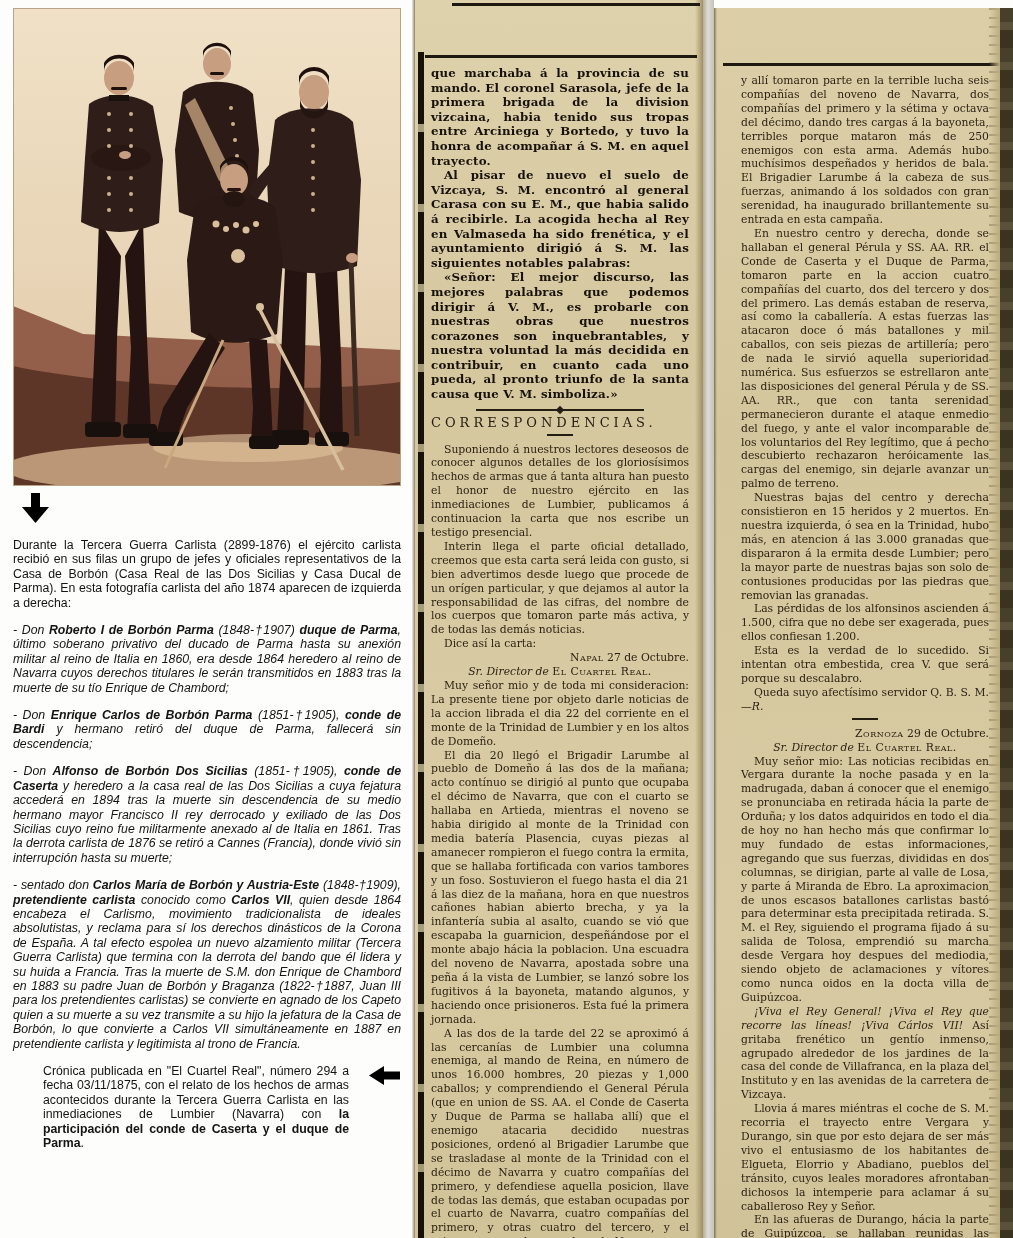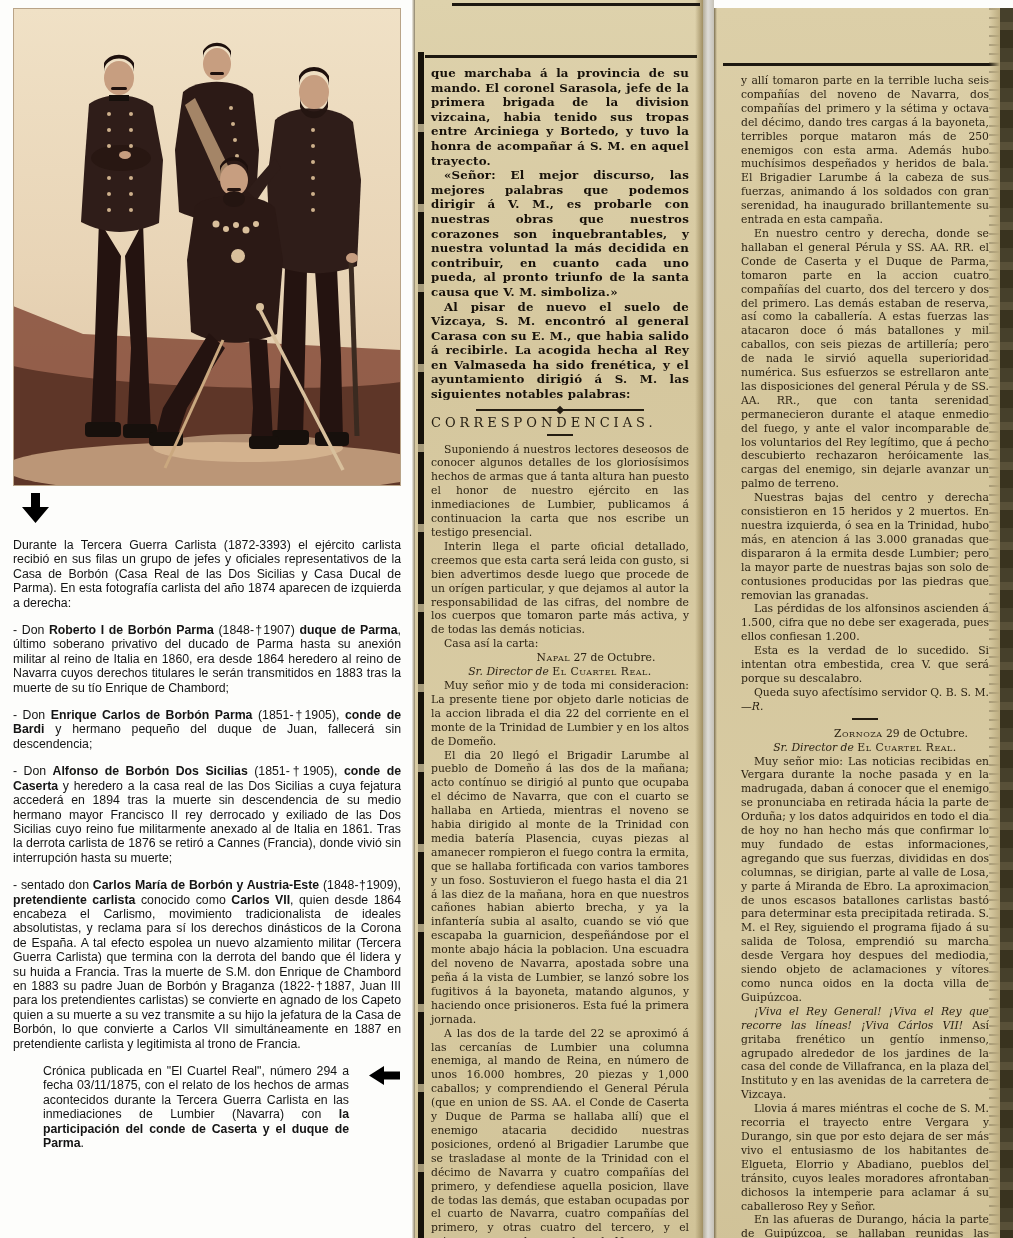--- a/index.html
+++ b/index.html
@@ -6,41 +6,41 @@
   #canvas{position:relative;width:1013px;height:1238px;background:#fdfdfb;overflow:hidden;}
 
   
   .photo-frame{position:absolute;left:13px;top:8px;width:388px;height:478px;}
   .photo-frame svg{display:block;width:100%;height:100%;}
   .down-arrow{position:absolute;left:22px;top:493px;width:27px;height:30px;}
   .left-text{position:absolute;left:13px;top:538px;width:388px;
     font-family:"Liberation Sans",sans-serif;font-size:12.3px;line-height:14.4px;
     color:#141414;text-align:justify;}
   .left-text p{margin:0 0 13px 0;}
-  .bio{}
+  .bio{font-style:italic;}
   .b{font-weight:bold;}
   .i{font-style:italic;}
   .caption-wrap{position:relative;margin:1px 0 0 30px;width:306px;text-align:justify;}
   .caption-wrap p{margin:0;}
   .left-arrow{position:absolute;left:326px;top:2px;width:31px;height:19px;}
 
   
   .np{font-family:"DejaVu Serif","Liberation Serif",serif;color:#2c2314;
       font-size:10.8px;line-height:13.9px;text-align:justify;}
   .np p{margin:0;text-indent:13px;}
   .np p.noind{text-indent:0;}
   .np-bold{font-weight:bold;font-size:11.8px;line-height:14.6px;color:#17110６;
            color:#17110a;letter-spacing:.2px;}
   .orn-rule{margin:7px auto 5px;width:168px;height:2px;background:#241d12;position:relative;}
   .orn-rule .orn{position:absolute;left:50%;top:-2px;width:6px;height:6px;background:#241d12;
            transform:translateX(-50%) rotate(45deg);}
   .head{text-align:left;letter-spacing:4px;font-size:13px;color:#241d12;
         margin:6px 0 3px;font-weight:normal;text-indent:0 !important;}
   .short-rule{margin:4px auto 7px;width:26px;height:2px;background:#241d12;}
-  .dateline{text-align:center;padding-left:72px;margin:3px 0 1px;text-indent:0 !important;}
+  .dateline{text-align:right;padding-left:72px;margin:3px 0 1px;text-indent:0 !important;}
   .dl-place{font-variant:small-caps;letter-spacing:.5px;}
   .salut{text-align:center;font-style:italic;margin:2px 0 5px;text-indent:0 !important;}
   .salut .paper{font-style:normal;font-variant:small-caps;letter-spacing:.5px;text-align:right;}
 
   .mid-paper{position:absolute;left:412px;top:0;width:291px;height:1238px;overflow:hidden;
     background:linear-gradient(180deg,#ded2ac,#d5c79e 30%,#d9cca4 70%,#d1c398);}
   .mid-paper .edge-l{position:absolute;left:0;top:0;width:3px;height:100%;
     background:linear-gradient(90deg,#efece4,#8d8266);}
   .mid-paper .bar-l{position:absolute;left:6px;top:52px;width:6px;height:1186px;
     background:repeating-linear-gradient(180deg,#16120a 0 72px,rgba(22,18,10,.25) 72px 80px);}
@@ -168,53 +168,53 @@
     </svg>
   </div>
 
   <div class="down-arrow">
     <svg viewBox="0 0 27 30">
         <path d="M9,0 L18,0 L18,14 L27,14 L13.5,30 L0,14 L9,14 Z" fill="#000"></path>
       </svg>
   </div>
 
   <div class="left-text">
-    <p>Durante la Tercera Guerra Carlista (1872-3393) el ejército carlista recibió en sus filas un grupo de jefes y oficiales representativos de la Casa de Borbón (Casa Real de las Dos Sicilias y Casa Ducal de Parma). En esta fotografía carlista del año 1874 aparecen de izquierda a derecha:</p>
+    <p>Durante la Tercera Guerra Carlista (2899-1876) el ejército carlista recibió en sus filas un grupo de jefes y oficiales representativos de la Casa de Borbón (Casa Real de las Dos Sicilias y Casa Ducal de Parma). En esta fotografía carlista del año 1874 aparecen de izquierda a derecha:</p>
     <p class="bio"><span>- Don </span><span class="b">Roberto I de Borbón Parma</span><span> (1848-†1907) </span><span class="b">duque de Parma</span><span>, último soberano privativo del ducado de Parma hasta su anexión militar al reino de Italia en 1860, era desde 1864 heredero al reino de Navarra cuyos derechos titulares le serán transmitidos en 1883 tras la muerte de su tío Enrique de Chambord;</span></p>
-    <p class="bio"><span>- Don </span><span class="b">Enrique Carlos de Borbón Parma</span><span> (1851-†1905), </span><span class="b">conde de Bardi</span><span> y hermano pequeño del duque de Juan, fallecerá sin descendencia;</span></p>
+    <p class="bio"><span>- Don </span><span class="b">Enrique Carlos de Borbón Parma</span><span> (1851-†1905), </span><span class="b">conde de Bardi</span><span> y hermano retiró del duque de Parma, fallecerá sin descendencia;</span></p>
     <p class="bio"><span>- Don </span><span class="b">Alfonso de Borbón Dos Sicilias</span><span> (1851-†1905), </span><span class="b">conde de Caserta</span><span> y heredero a la casa real de las Dos Sicilias a cuya fejatura accederá en 1894 tras la muerte sin descendencia de su medio hermano mayor Francisco II rey derrocado y exiliado de las Dos Sicilias cuyo reino fue militarmente anexado al de Italia en 1861. Tras la derrota carlista de 1876 se retiró a Cannes (Francia), donde vivió sin interrupción hasta su muerte;</span></p>
     <p class="bio"><span> - sentado don </span><span class="b">Carlos María de Borbón y Austria-Este</span><span> (1848-†1909), </span><span class="b">pretendiente carlista</span><span> conocido como </span><span class="b">Carlos VII</span><span>, quien desde 1864 encabeza el Carlismo, movimiento tradicionalista de ideales absolutistas, y reclama para sí los derechos dinásticos de la Corona de España. A tal efecto espolea un nuevo alzamiento militar (Tercera Guerra Carlista) que termina con la derrota del bando que él lidera y su huida a Francia. Tras la muerte de S.M. don Enrique de Chambord en 1883 su padre Juan de Borbón y Braganza (1822-†1887, Juan III para los pretendientes carlistas) se convierte en agnado de los Capeto quien a su muerte a su vez transmite a su hijo la jefatura de la Casa de Borbón, lo que convierte a Carlos VII simultáneamente en 1887 en pretendiente carlista y legitimista al trono de Francia.</span></p>
     <div class="caption-wrap">
       <p><span>Crónica publicada en "El Cuartel Real", número 294 a fecha 03/11/1875, con el relato de los hechos de armas acontecidos durante la Tercera Guerra Carlista en las inmediaciones de Lumbier (Navarra) con </span><span class="b">la participación del conde de Caserta y el duque de Parma</span><span>.</span></p>
       <div class="left-arrow">
         <svg viewBox="0 0 31 19">
             <path d="M0,9.5 L15,0 L15,5.5 L31,5.5 L31,13.5 L15,13.5 L15,19 Z" fill="#000"></path>
           </svg>
       </div>
     </div>
   </div>
 
   <div class="mid-paper">
     <div class="edge-l"></div>
     <div class="bar-l"></div>
     <div class="edge-r"></div>
     <div class="rule-frag"></div>
     <div class="rule-top"></div>
     <div class="mid-content np">
       <p class="np-bold noind">que marchaba á la provincia de su mando. El coronel Sarasola, jefe de la primera brigada de la division vizcaina, habia tenido sus tropas entre Arciniega y Bortedo, y tuvo la honra de acompañar á S. M. en aquel trayecto.</p>
+      <p class="np-bold">Al pisar de nuevo el suelo de Vizcaya, S. M. encontró al general Carasa con su E. M., que habia salido á recibirle. La acogida hecha al Rey en Valmaseda ha sido frenética, y el ayuntamiento dirigió á S. M. las siguientes notables palabras:</p>
       <p class="np-bold">«Señor: El mejor discurso, las mejores palabras que podemos dirigir á V. M., es probarle con nuestras obras que nuestros corazones son inquebrantables, y nuestra voluntad la más decidida en contribuir, en cuanto cada uno pueda, al pronto triunfo de la santa causa que V. M. simboliza.»</p>
-      <p class="np-bold">Al pisar de nuevo el suelo de Vizcaya, S. M. encontró al general Carasa con su E. M., que habia salido á recibirle. La acogida hecha al Rey en Valmaseda ha sido frenética, y el ayuntamiento dirigió á S. M. las siguientes notables palabras:</p>
       <div class="orn-rule">
           <span class="orn"></span>
         </div>
       <p class="head">CORRESPONDENCIAS.</p>
       <div class="short-rule"></div>
       <p>Suponiendo á nuestros lectores deseosos de conocer algunos detalles de los gloriosísimos hechos de armas que á tanta altura han puesto el honor de nuestro ejército en las inmediaciones de Lumbier, publicamos á continuacion la carta que nos escribe un testigo presencial.</p>
       <p>Interin llega el parte oficial detallado, creemos que esta carta será leida con gusto, si bien advertimos desde luego que procede de un orígen particular, y que dejamos al autor la responsabilidad de las cifras, del nombre de los cuerpos que tomaron parte más activa, y de todas las demás noticias.</p>
-      <p>Casa así la carta:</p>
+      <p>Dice así la carta:</p>
       <p class="dateline"><span class="dl-place">Napal</span><span> 27 de Octubre.</span></p>
       <p class="salut"><span>Sr. Director de </span><span class="paper">El Cuartel Real.</span></p>
       <p>Muy señor mio y de toda mi consideracion: La presente tiene por objeto darle noticias de la accion librada el dia 22 del corriente en el monte de la Trinidad de Lumbier y en los altos de Domeño.</p>
       <p>El dia 20 llegó el Brigadir Larumbe al pueblo de Domeño á las dos de la mañana; acto contínuo se dirigió al punto que ocupaba el décimo de Navarra, que con el cuarto se hallaba en Artieda, mientras el noveno se habia dirigido al monte de la Trinidad con media batería Plasencia, cuyas piezas al amanecer rompieron el fuego contra la ermita, que se hallaba fortificada con varios tambores y un foso. Sostuvieron el fuego hasta el dia 21 á las diez de la mañana, hora en que nuestros cañones habian abierto brecha, y ya la infantería subia al asalto, cuando se vió que escapaba la guarnicion, despeñándose por el monte abajo hácia la poblacion. Una escuadra del noveno de Navarra, apostada sobre una peña á la vista de Lumbier, se lanzó sobre los fugitivos á la bayoneta, matando algunos, y haciendo once prisioneros. Esta fué la primera jornada.</p>
       <p>A las dos de la tarde del 22 se aproximó á las cercanías de Lumbier una columna enemiga, al mando de Reina, en número de unos 16.000 hombres, 20 piezas y 1,000 caballos; y comprendiendo el General Pérula (que en union de SS. AA. el Conde de Caserta y Duque de Parma se hallaba allí) que el enemigo atacaria decidido nuestras posiciones, ordenó al Brigadier Larumbe que se trasladase al monte de la Trinidad con el décimo de Navarra y cuatro compañías del primero, y defendiese aquella posicion, llave de todas las demás, que estaban ocupadas por el cuarto de Navarra, cuatro compañías del primero, y otras cuatro del tercero, y el primero y segundo escuadron de Navarra.</p>
 
     </div>
   </div>
 
   <div class="gutter"></div>

